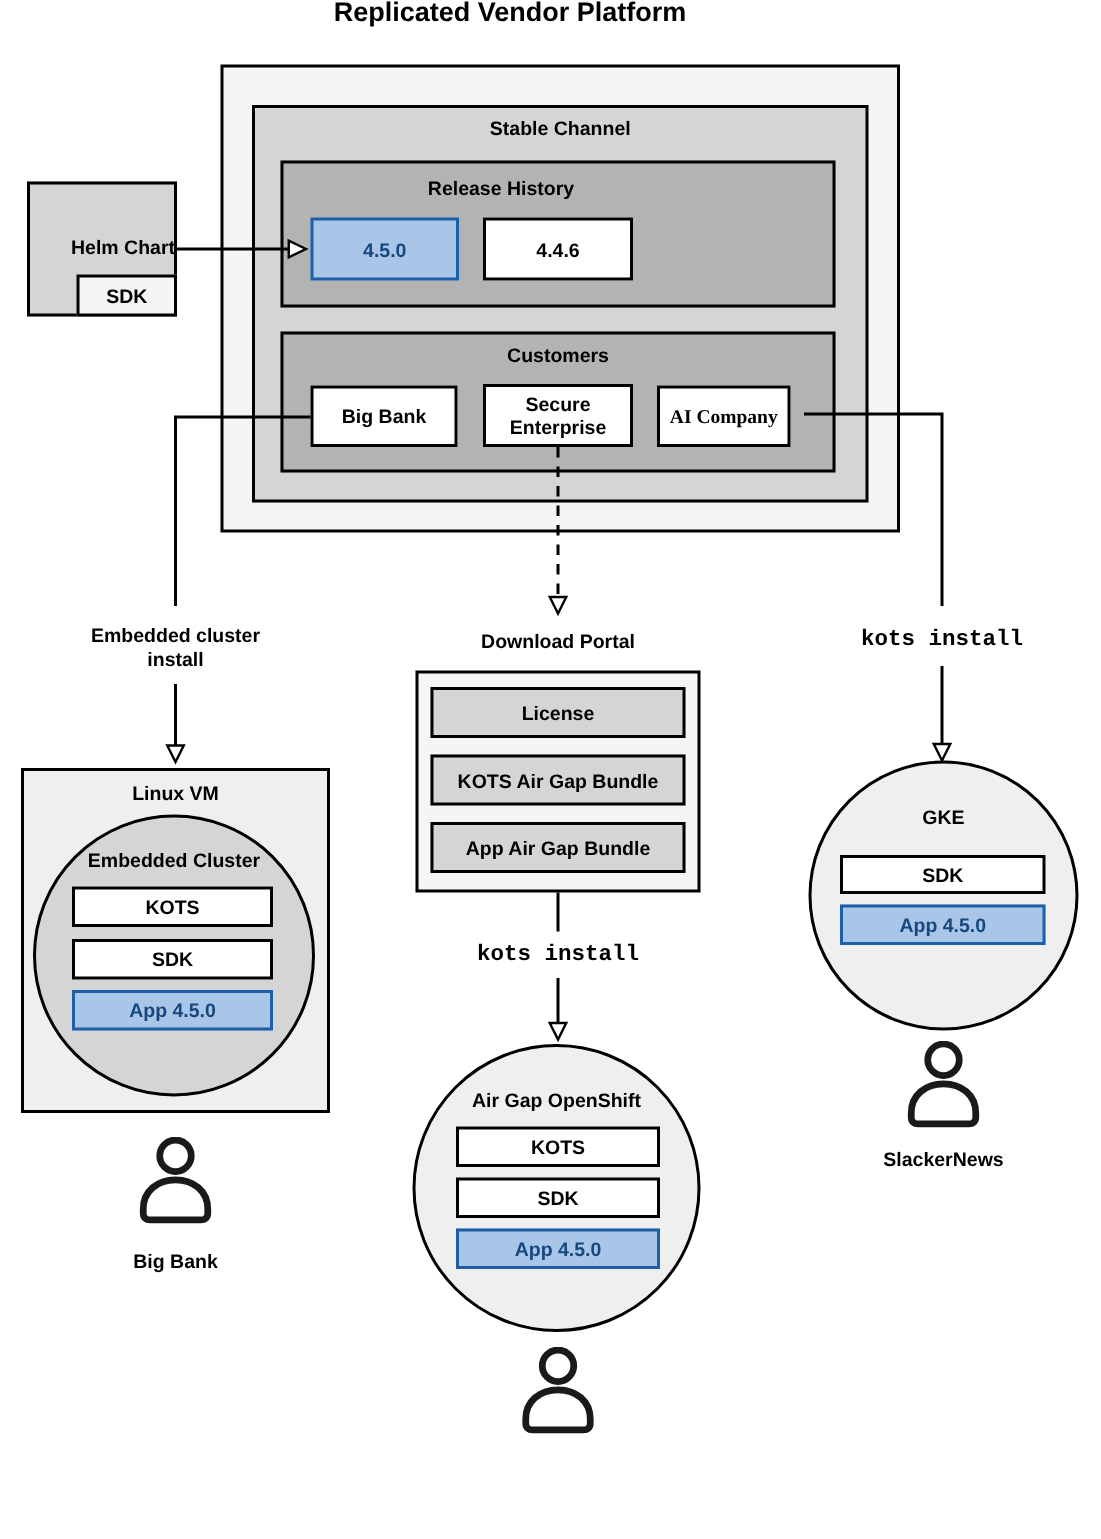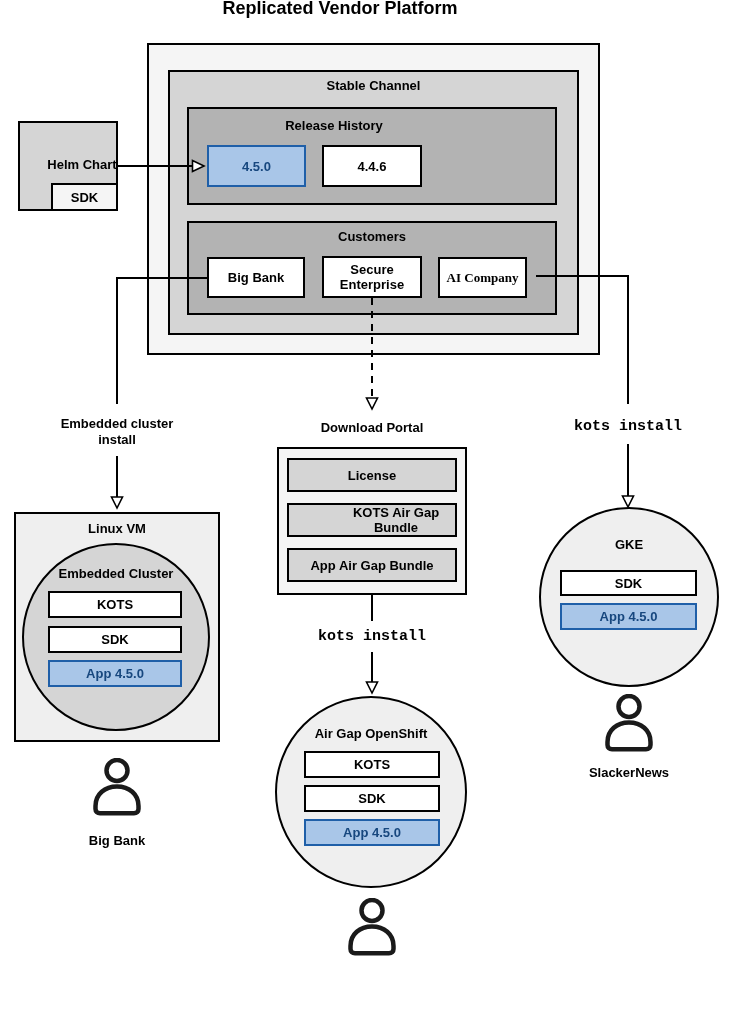--- a/index.html
+++ b/index.html
@@ -94,21 +94,21 @@
 
   <svg class="abs person" style="left:92px;top:758px;" width="50" height="58" viewBox="0 0 50 58" xmlns="http://www.w3.org/2000/svg">
     <circle cx="25" cy="12.5" r="10.5" fill="none" stroke="#1a1a1a" stroke-width="4.5"></circle>
     <path d="M3.5 51 L3.5 48 C3.5 36 13 28.5 25 28.5 C37 28.5 46.5 36 46.5 48 L46.5 51 C46.5 53.7 44.7 55.3 42 55.3 L8 55.3 C5.3 55.3 3.5 53.7 3.5 51 Z" fill="none" stroke="#1a1a1a" stroke-width="4.5" stroke-linejoin="round"></path>
   </svg>
   <div class="abs lbl" style="left:47px;top:833px;width:140px;">Big Bank</div>
 
   <div class="abs lbl z7" style="left:292px;top:420px;width:160px;">Download Portal</div>
   <div class="abs box" style="left:277px;top:447px;width:190px;height:148px;background:var(--c-outer-fill);"></div>
   <div class="abs chip gray" style="left:287px;top:458px;width:170px;height:34px;">License</div>
-  <div class="abs chip gray" style="left:287px;top:503px;width:170px;height:34px;padding-left:48px;">KOTS Air Gap Bundle</div>
+  <div class="abs chip gray" style="left:287px;top:503px;width:170px;height:34px;">KOTS Air Gap Bundle</div>
   <div class="abs chip gray" style="left:287px;top:548px;width:170px;height:34px;">App Air Gap Bundle</div>
 
   <div class="abs lbl mono z7" style="left:292px;top:629px;width:160px;">kots install</div>
 
   <div class="abs box circle" style="left:275px;top:696px;width:192px;height:192px;background:var(--c-light-fill);"></div>
   <div class="abs lbl" style="left:275px;top:726px;width:192px;">Air Gap OpenShift</div>
   <div class="abs chip" style="left:304px;top:751px;width:136px;height:27px;">KOTS</div>
   <div class="abs chip" style="left:304px;top:785px;width:136px;height:27px;">SDK</div>
   <div class="abs chip blue" style="left:304px;top:819px;width:136px;height:27px;">App 4.5.0</div>
 

